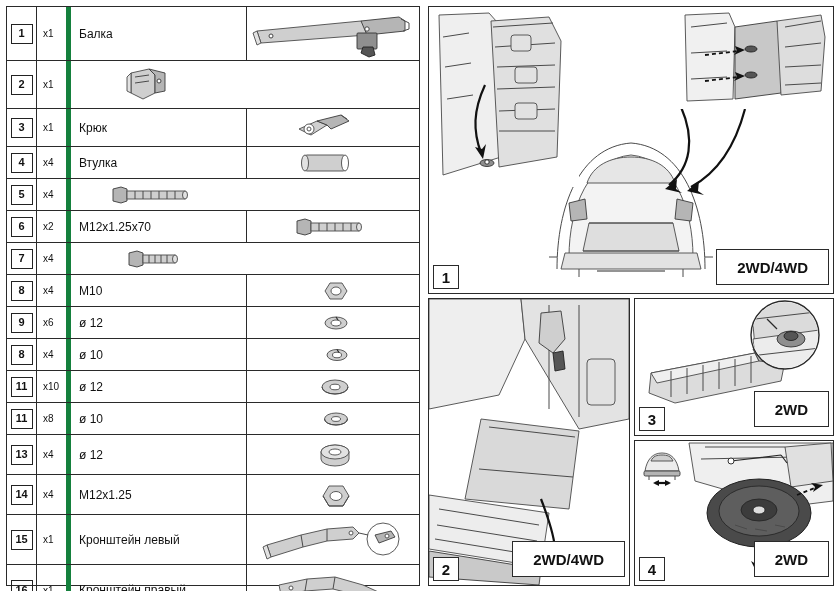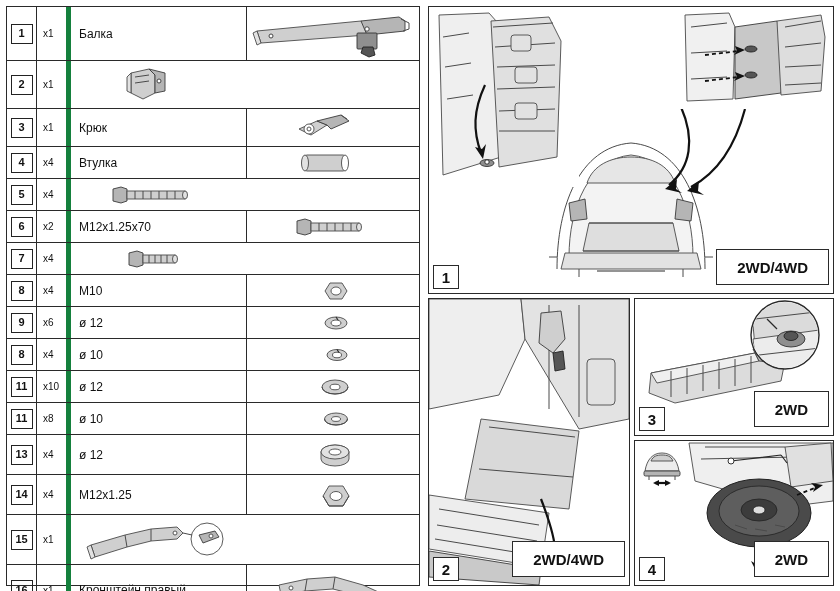--- a/index.html
+++ b/index.html
@@ -353,20 +353,21 @@
           </g>
         </svg>
       </div>
     </div>
 
     <div class="row" style="height:50px">
       <div class="cell-num">
         <div class="numbox">15</div>
       </div>
       <div class="cell-qty">x1</div>
+      <div class="cell-name">Кронштейн левый</div>
       <div class="cell-img">
         <svg width="168" height="46" viewBox="0 0 168 46">
           <g transform="translate(18,6)">
             <path class="gray2" d="M0 22 L34 12 L60 6 L86 4 L92 10 L86 16 L60 18 L36 24 L4 34 Z"></path>
             <path class="gray1" d="M0 22 L4 34 L0 36 L-4 24 Z"></path>
             <path class="ln" d="M34 12 L36 24 M60 6 L60 18"></path>
             <circle cx="84" cy="10" r="2" fill="#fff" stroke="#555"></circle>
             <circle class="white" cx="116" cy="16" r="16" style="fill:#fff"></circle>
             <path class="gray3" d="M108 12 L124 8 L128 14 L112 20 Z"></path>
             <circle cx="120" cy="13" r="2" fill="#fff" stroke="#555"></circle>

